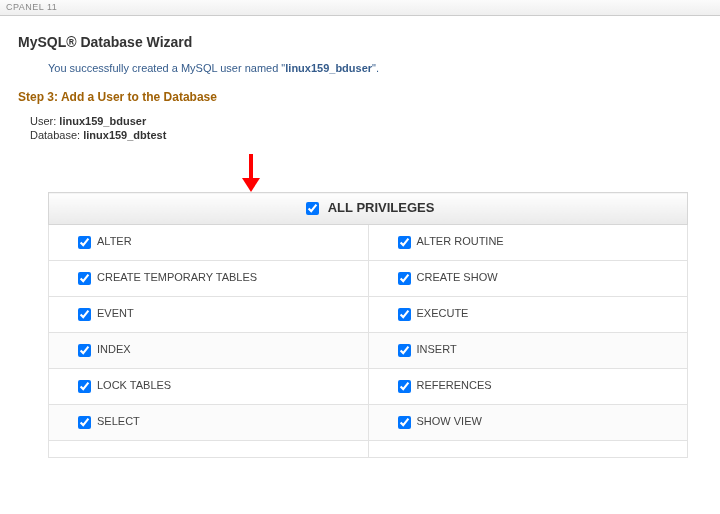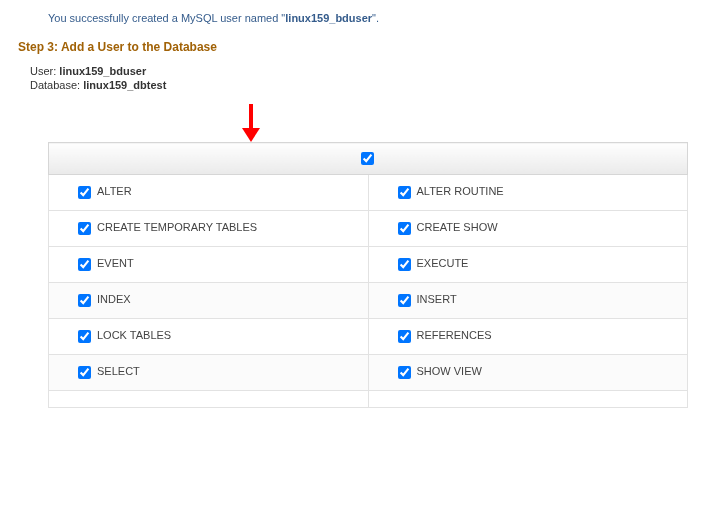--- a/index.html
+++ b/index.html
@@ -85,22 +85,26 @@
   .priv-table tr.even td { background:#fff; }
   .chk {
     vertical-align: middle;
     margin-right: 6px;
   }
 </style>
 </head>
 <body>
 
 <div class="wrapper">
+  <div class="topbar">
+    <span>CPANEL 11</span>
+  </div>
 
   <div class="content">
+    <h2 class="page-title">MySQL® Database Wizard</h2>
 
     <div class="success">
       <span>You successfully created a MySQL user named "</span><span class="dbuser">linux159_bduser</span><span>".</span>
     </div>
 
     <div class="step-head">Step 3: Add a User to the Database</div>
 
     <div class="userdb">
       <span>User:</span>
       <b>linux159_bduser</b><br>
@@ -113,20 +117,21 @@
         <line x1="15" y1="2" x2="15" y2="28" stroke="red" stroke-width="4"></line>
         <polygon points="15,40 6,26 24,26" fill="red"></polygon>
       </svg>
     </div>
 
     <table class="priv-table">
       <thead>
         <tr>
           <th class="allpriv" colspan="2">
             <input type="checkbox" class="chk" checked="" style="">
+            <span>ALL PRIVILEGES</span>
           </th>
         </tr>
       </thead>
       <tbody id="priv-body">
           <tr class="even">
             <td><input type="checkbox" class="chk" checked="" style=""><span>ALTER</span></td>
             <td><input type="checkbox" class="chk" checked="" style=""><span>ALTER ROUTINE</span></td>
           </tr>
           <tr class="even">
             <td><input type="checkbox" class="chk" checked="" style=""><span>CREATE TEMPORARY TABLES</span></td>

